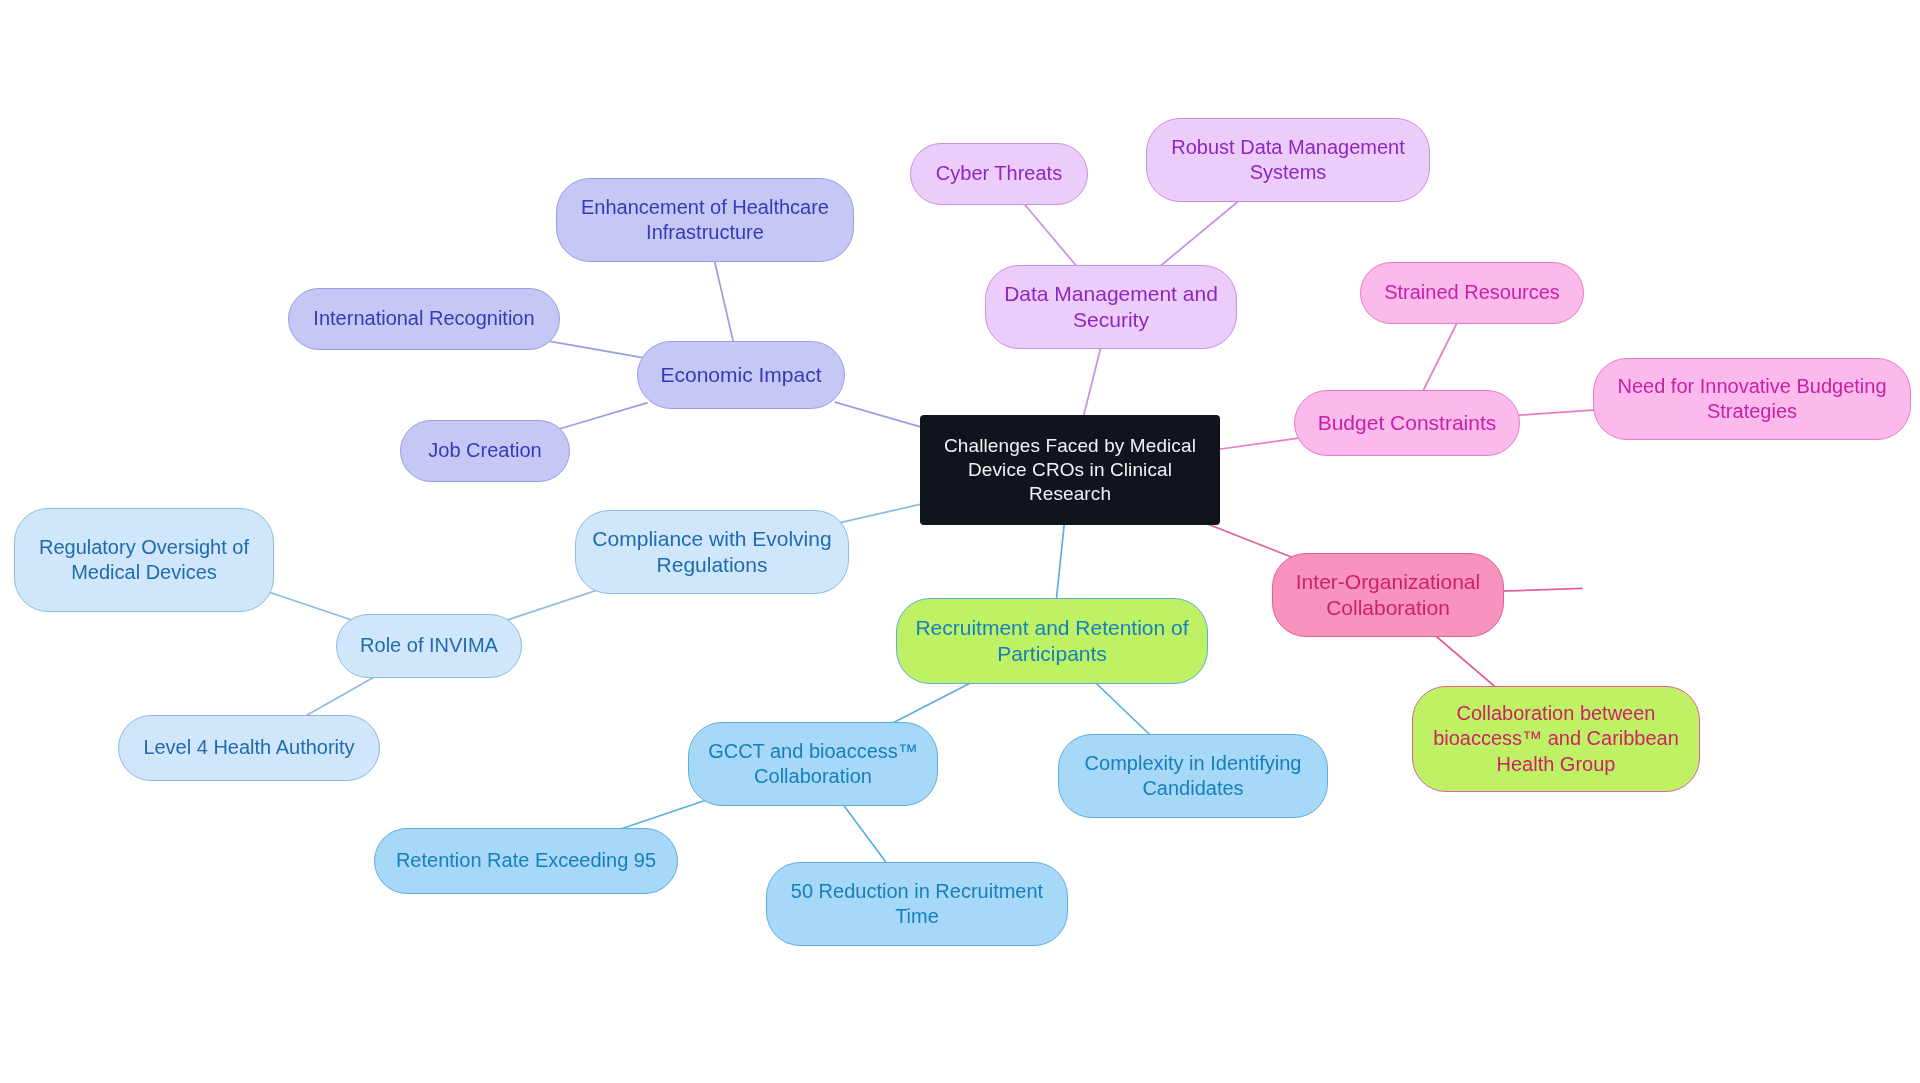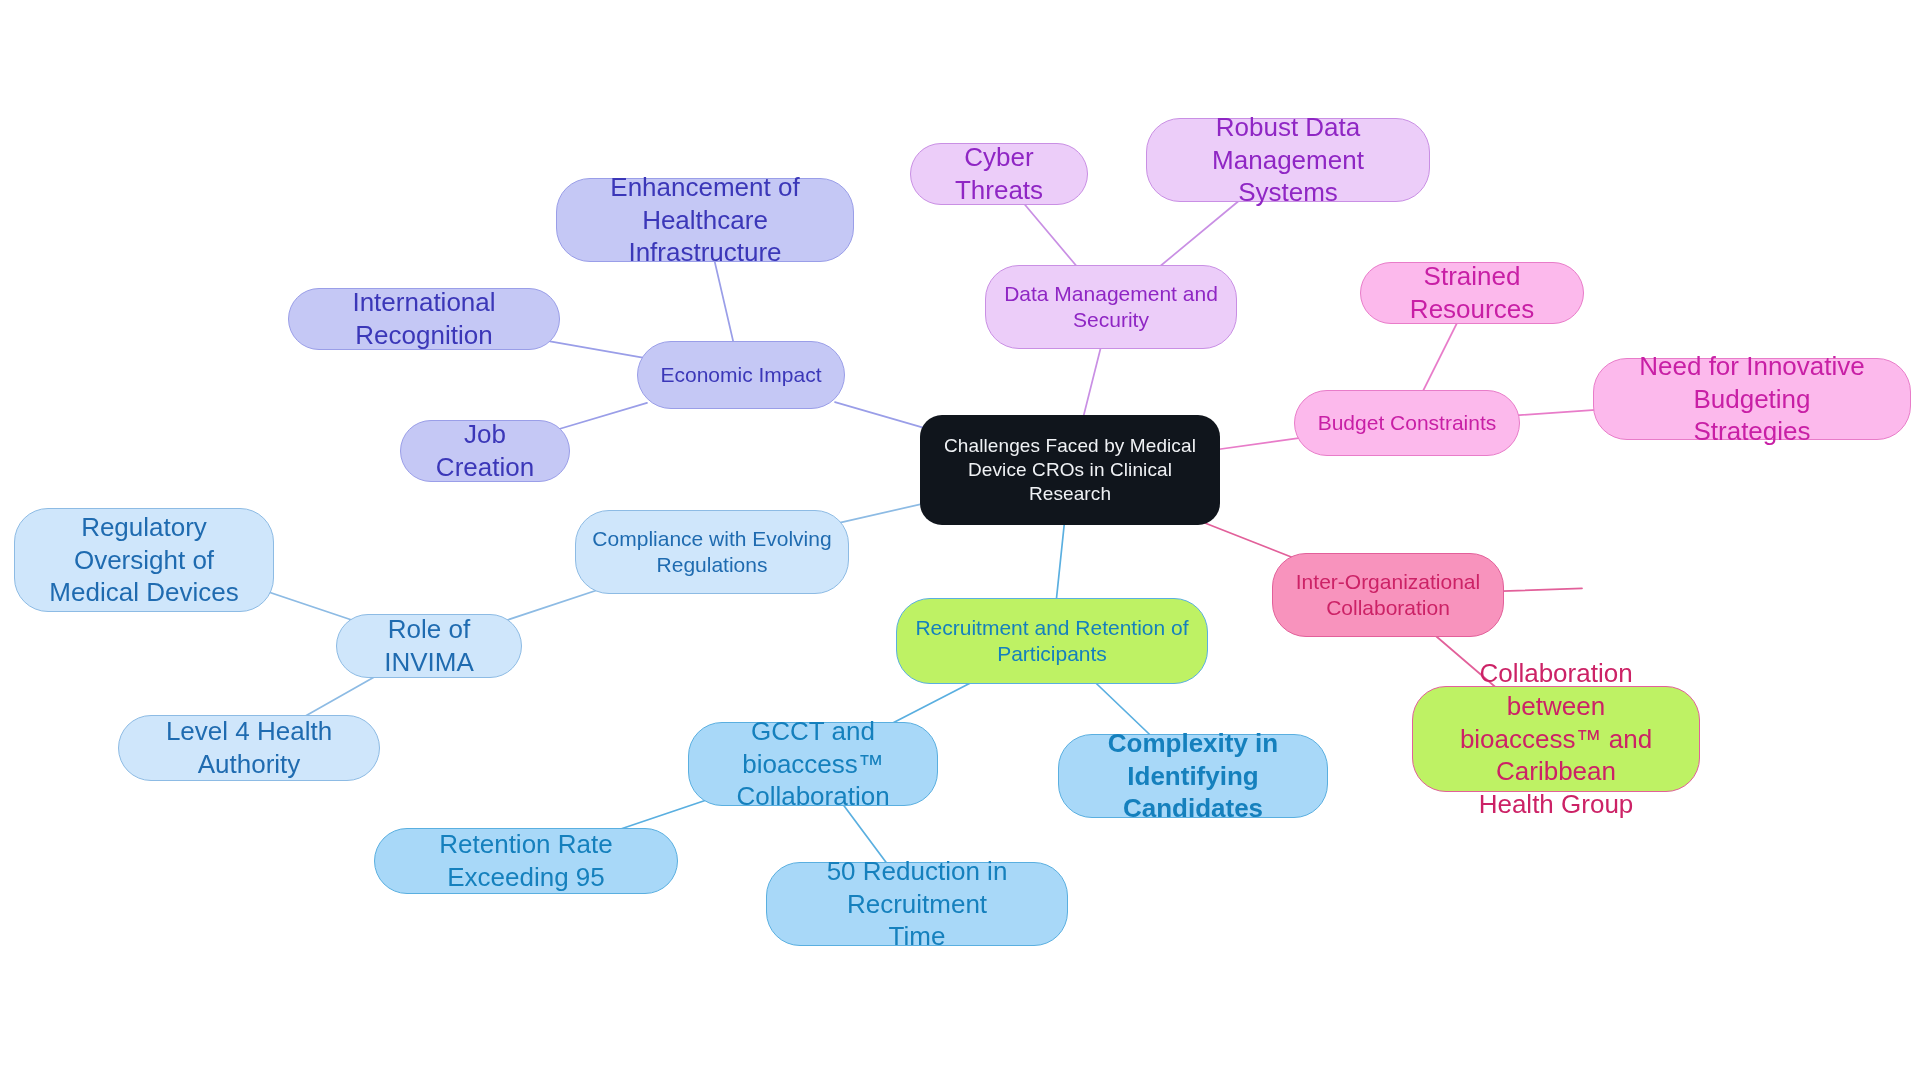--- a/index.html
+++ b/index.html
@@ -33,29 +33,29 @@
     justify-content: center;
     text-align: center;
     border-radius: 34px;
     border-style: solid;
     border-width: 1.5px;
     line-height: 1.26;
     padding: 6px 14px;
     white-space: pre-line;
   }
   .node.root {
-    border-radius: 22px;
+    border-radius: 4px;
     border-width: 0;
     background: #10151c;
     color: #f0f2f5;
     font-size: 19px;
     letter-spacing: 0.1px;
   }
   .node.lvl1 { font-size: 21px; }
-  .node.lvl2 { font-size: 26px; }
+  .node.lvl2 { font-size: 20px; }
 </style>
 </head>
 <body>
 
 <div id="canvas">
   <svg id="edges" viewBox="0 0 1920 1083" xmlns="http://www.w3.org/2000/svg">
       <line x1="930.0" y1="429.6" x2="835.0" y2="402.1" stroke="#9a9ee8" stroke-width="1.7" stroke-linecap="round"></line>
       <line x1="734.5" y1="347.0" x2="713.4" y2="256.0" stroke="#9a9ee8" stroke-width="1.7" stroke-linecap="round"></line>
       <line x1="647.0" y1="358.4" x2="550.0" y2="341.3" stroke="#9a9ee8" stroke-width="1.7" stroke-linecap="round"></line>
       <line x1="647.0" y1="402.9" x2="560.0" y2="428.7" stroke="#9a9ee8" stroke-width="1.7" stroke-linecap="round"></line>
@@ -99,20 +99,20 @@
 bioaccess™ and Caribbean
 Health Group</span></div>
     <div class="node lvl1" style="left: 575px; top: 510px; width: 274px; height: 84px; background: rgb(207, 230, 251); border-color: rgb(141, 187, 228); color: rgb(31, 107, 176);"><span>Compliance with Evolving
 Regulations</span></div>
     <div class="node lvl2" style="left: 336px; top: 614px; width: 186px; height: 64px; background: rgb(207, 230, 251); border-color: rgb(141, 187, 228); color: rgb(31, 107, 176);"><span>Role of INVIMA</span></div>
     <div class="node lvl2" style="left: 14px; top: 508px; width: 260px; height: 104px; background: rgb(207, 230, 251); border-color: rgb(141, 187, 228); color: rgb(31, 107, 176);"><span>Regulatory Oversight of
 Medical Devices</span></div>
     <div class="node lvl2" style="left: 118px; top: 715px; width: 262px; height: 66px; background: rgb(207, 230, 251); border-color: rgb(141, 187, 228); color: rgb(31, 107, 176);"><span>Level 4 Health Authority</span></div>
     <div class="node lvl1" style="left: 896px; top: 598px; width: 312px; height: 86px; background: #bef264; border-color: rgb(90, 175, 224); color: rgb(21, 128, 189);"><span>Recruitment and Retention of
 Participants</span></div>
-    <div class="node lvl2" style="left: 1058px; top: 734px; width: 270px; height: 84px; background: rgb(168, 216, 248); border-color: rgb(90, 175, 224); color: rgb(21, 128, 189); font-weight: bold;"><span>Complexity in Identifying
+    <div class="node lvl2" style="left: 1058px; top: 734px; width: 270px; height: 84px; background: rgb(168, 216, 248); border-color: rgb(90, 175, 224); color: rgb(21, 128, 189);"><span>Complexity in Identifying
 Candidates</span></div>
     <div class="node lvl2" style="left: 688px; top: 722px; width: 250px; height: 84px; background: rgb(168, 216, 248); border-color: rgb(90, 175, 224); color: rgb(21, 128, 189);"><span>GCCT and bioaccess™
 Collaboration</span></div>
     <div class="node lvl2" style="left: 374px; top: 828px; width: 304px; height: 66px; background: rgb(168, 216, 248); border-color: rgb(90, 175, 224); color: rgb(21, 128, 189);"><span>Retention Rate Exceeding 95</span></div>
     <div class="node lvl2" style="left: 766px; top: 862px; width: 302px; height: 84px; background: rgb(168, 216, 248); border-color: rgb(90, 175, 224); color: rgb(21, 128, 189);"><span>50 Reduction in Recruitment
 Time</span></div>
   </div>
 
 </body></html>

